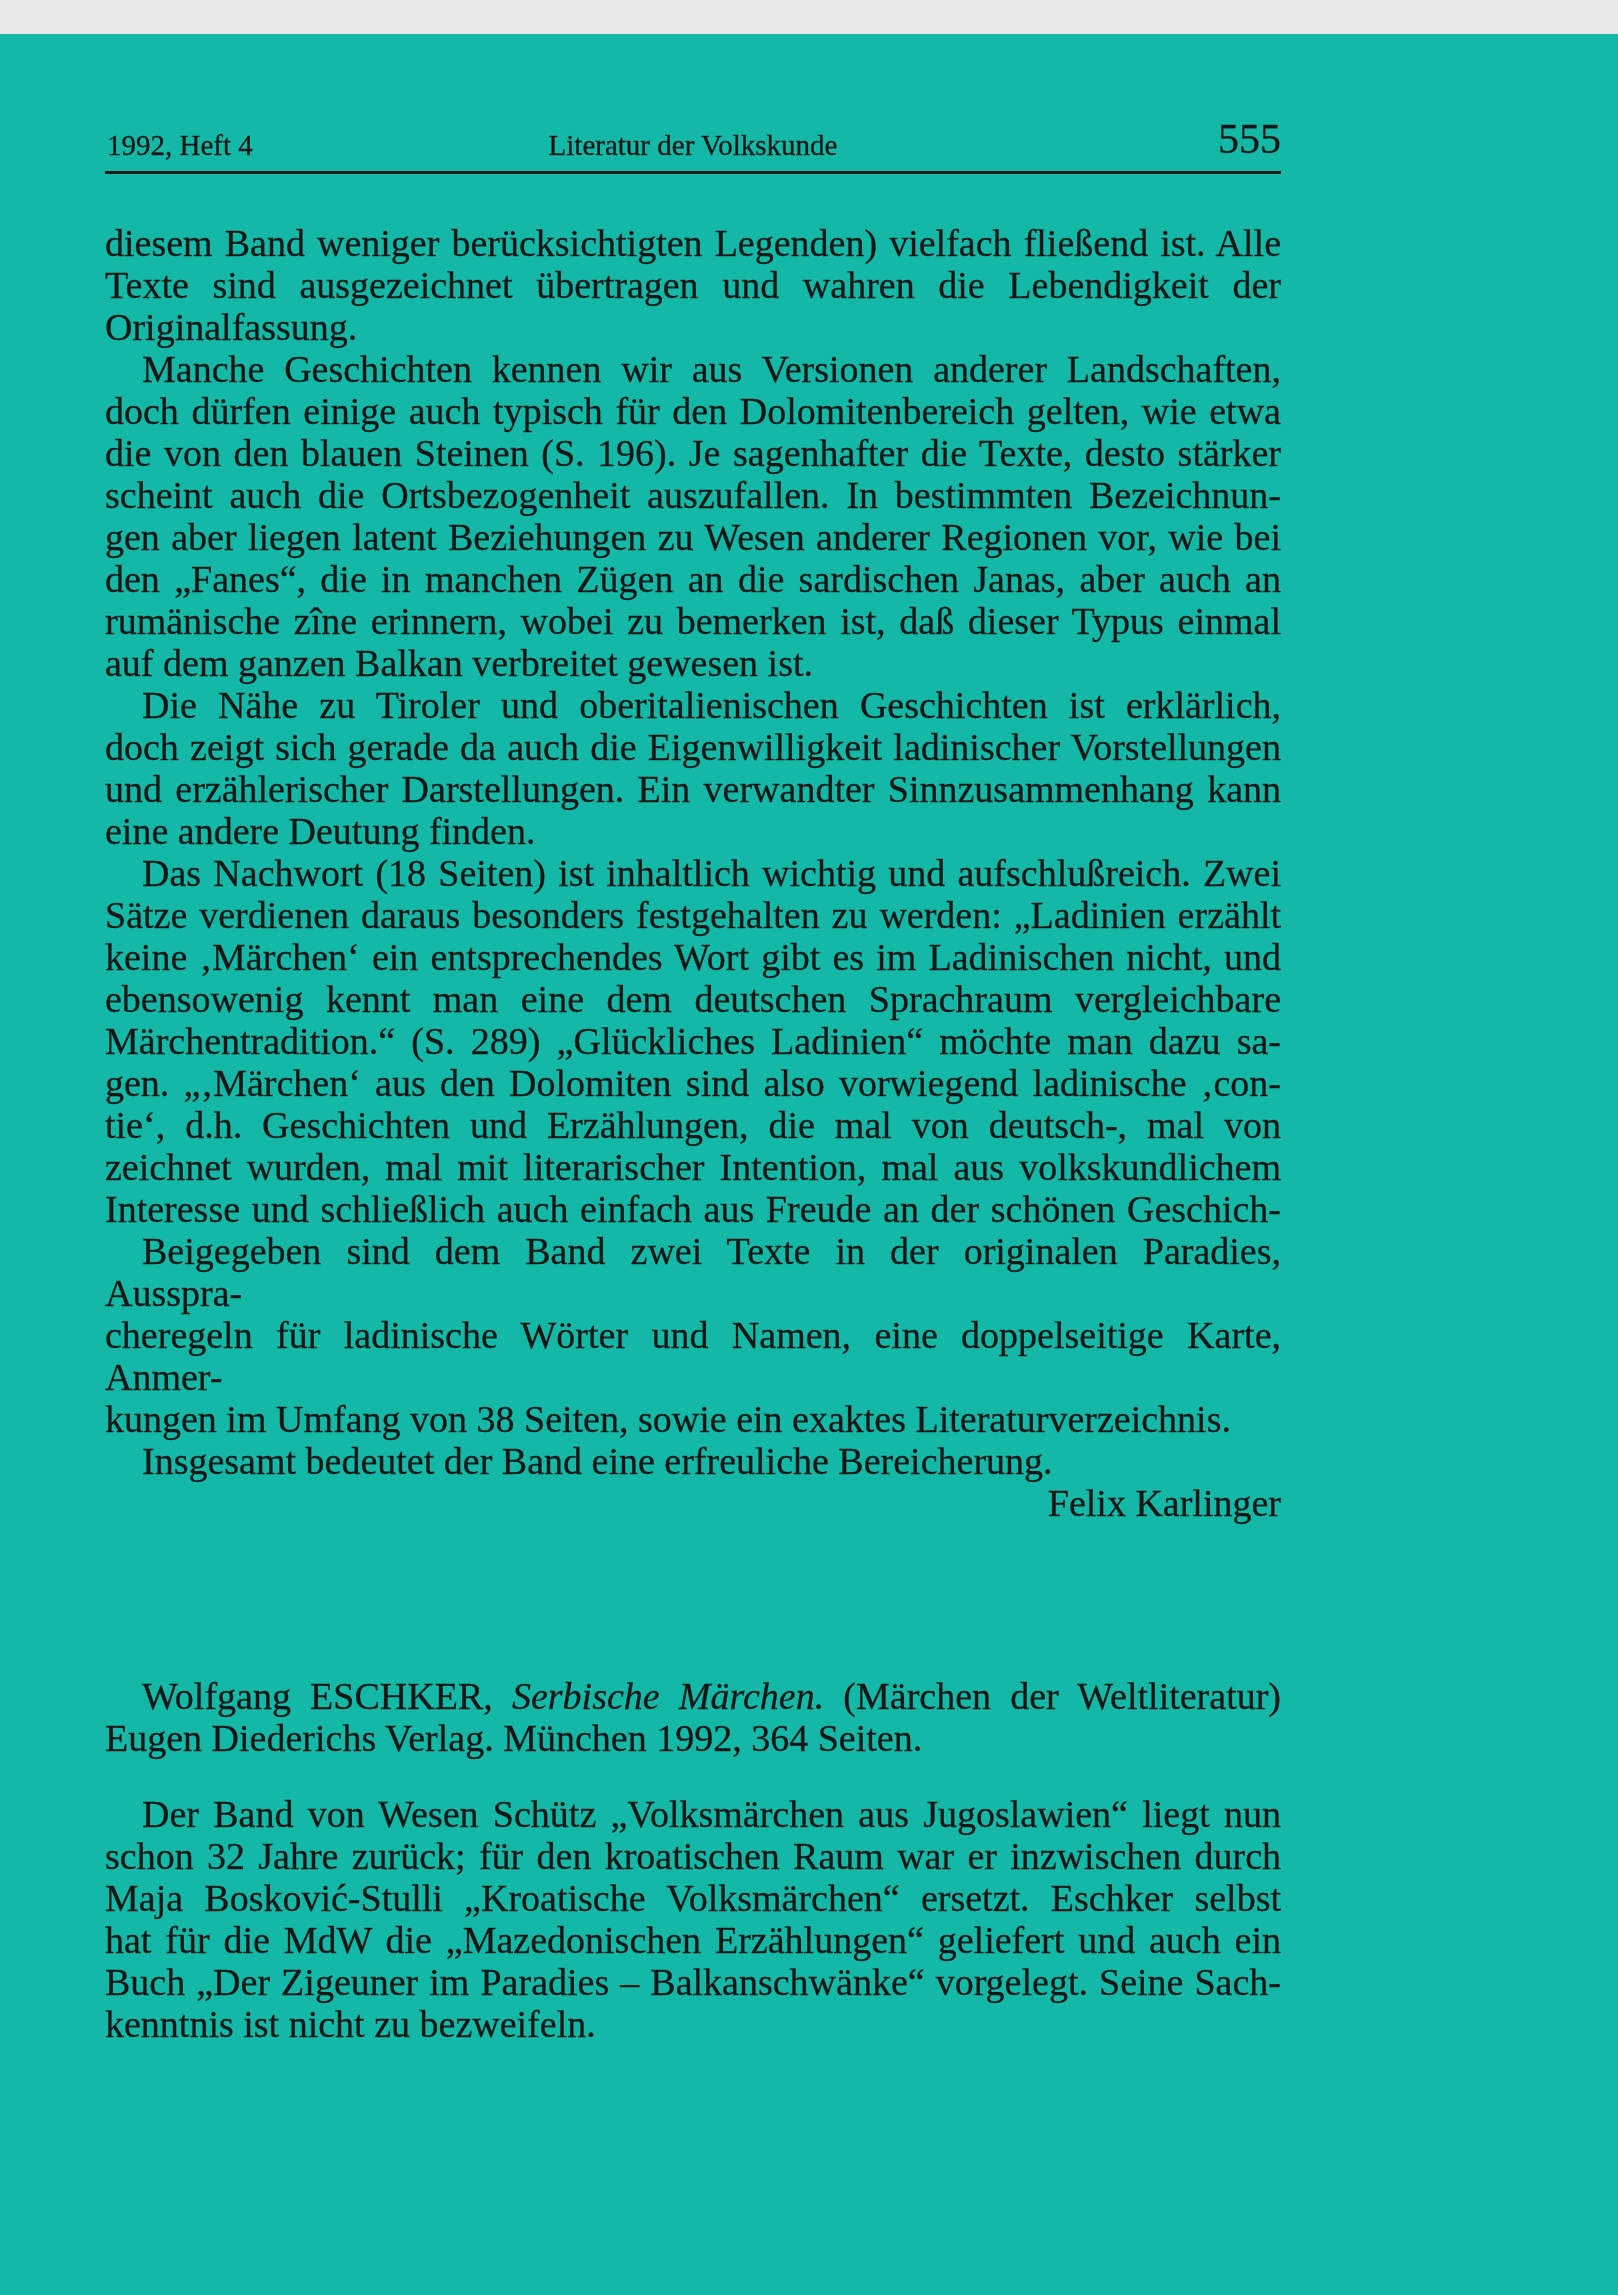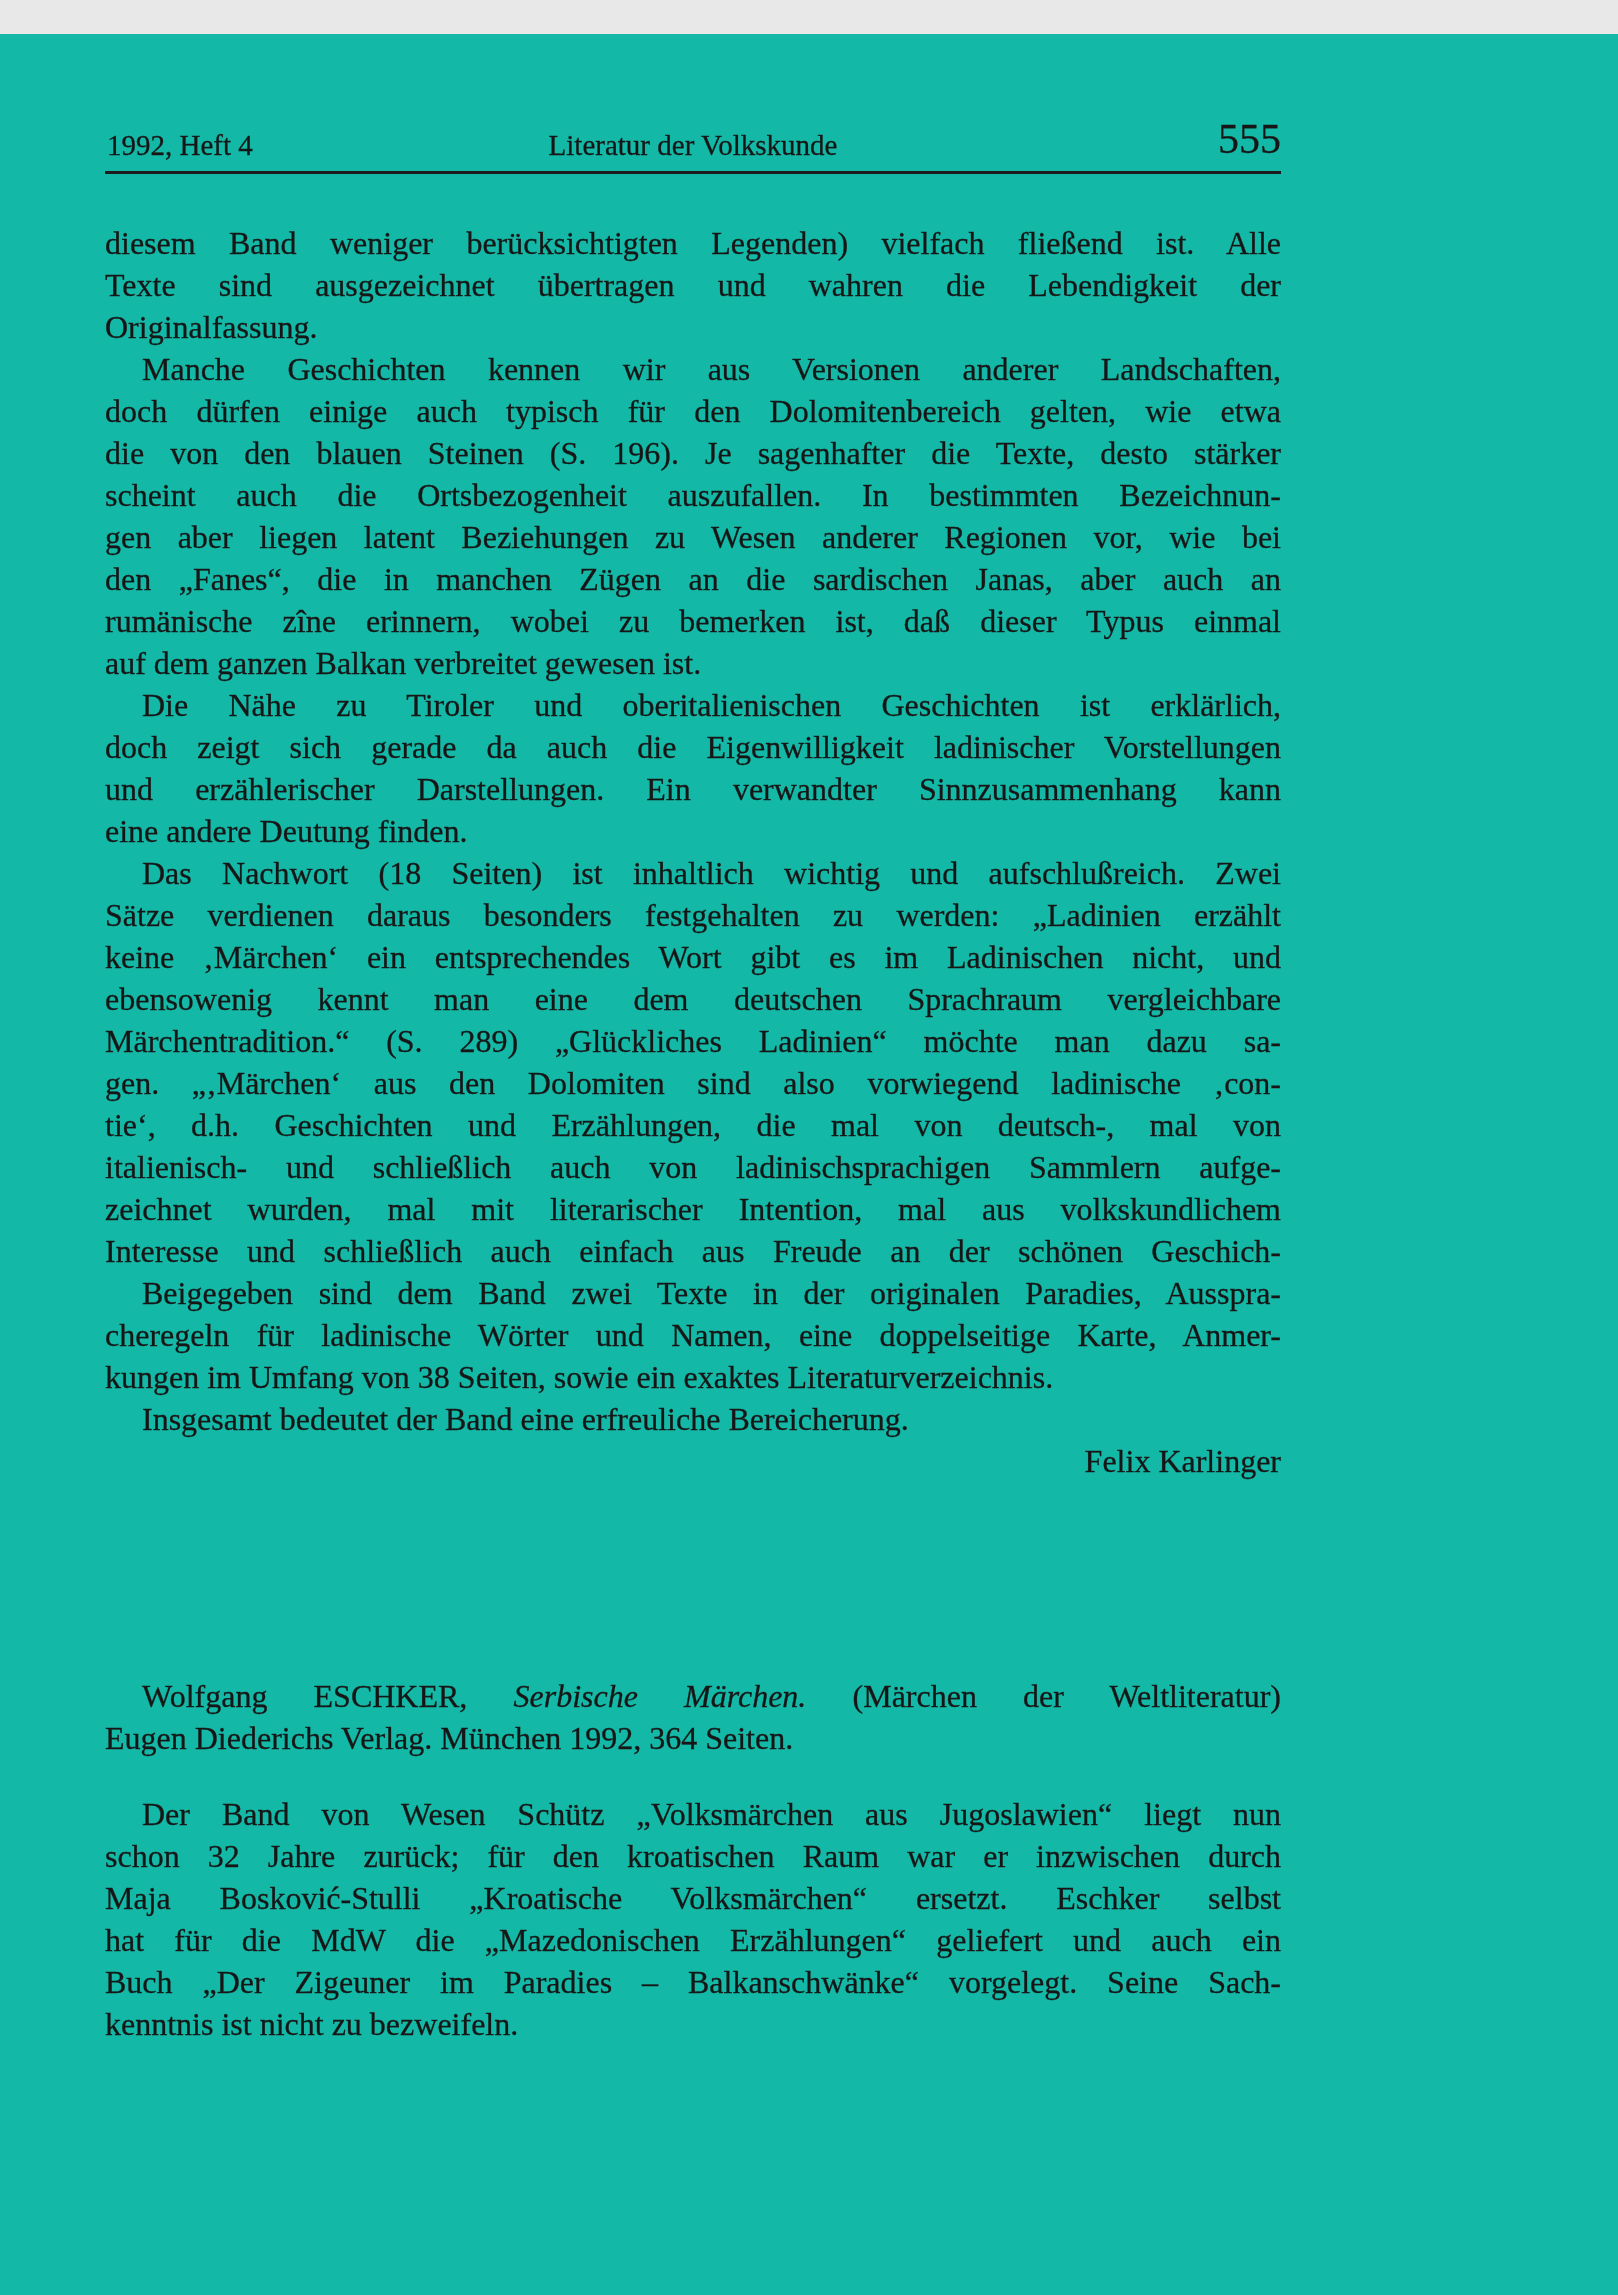--- a/index.html
+++ b/index.html
@@ -35,21 +35,21 @@
   .header-rule {
     position: absolute;
     left: 105px; top: 137px;
     width: 1176px; height: 3.2px;
     background: #1c1c1c;
   }
   .textcol {
     position: absolute;
     left: 105px;
     width: 1176px;
-    font-size: 32px;
+    font-size: 38px;
   }
   #review1-block { top: 188px; }
   #review2-block { top: 1641px; }
   .line {
     line-height: 42px;
     text-align: justify;
     text-align-last: justify;
     white-space: normal;
   }
   .line.last { text-align-last: left; }
@@ -95,21 +95,20 @@
           <div class="line last">eine andere Deutung finden.</div>
         </div>
         <div class="para">
           <div class="line indent">Das Nachwort (18 Seiten) ist inhaltlich wichtig und aufschlußreich. Zwei</div>
           <div class="line">Sätze verdienen daraus besonders festgehalten zu werden: „Ladinien erzählt</div>
           <div class="line">keine ‚Märchen‘ ein entsprechendes Wort gibt es im Ladinischen nicht, und</div>
           <div class="line">ebensowenig kennt man eine dem deutschen Sprachraum vergleichbare</div>
           <div class="line">Märchentradition.“ (S. 289) „Glückliches Ladinien“ möchte man dazu sa-</div>
           <div class="line">gen. „‚Märchen‘ aus den Dolomiten sind also vorwiegend ladinische ‚con-</div>
           <div class="line">tie‘, d.h. Geschichten und Erzählungen, die mal von deutsch-, mal von</div>
-          <div class="line">italienisch- und schließlich auch von ladinischsprachigen Sammlern aufge-</div>
           <div class="line">zeichnet wurden, mal mit literarischer Intention, mal aus volkskundlichem</div>
           <div class="line">Interesse und schließlich auch einfach aus Freude an der schönen Geschich-</div>
         </div>
         <div class="para">
           <div class="line indent">Beigegeben sind dem Band zwei Texte in der originalen Paradies, Ausspra-</div>
           <div class="line">cheregeln für ladinische Wörter und Namen, eine doppelseitige Karte, Anmer-</div>
           <div class="line last">kungen im Umfang von 38 Seiten, sowie ein exaktes Literaturverzeichnis.</div>
         </div>
         <div class="para">
           <div class="line last indent">Insgesamt bedeutet der Band eine erfreuliche Bereicherung.</div>

